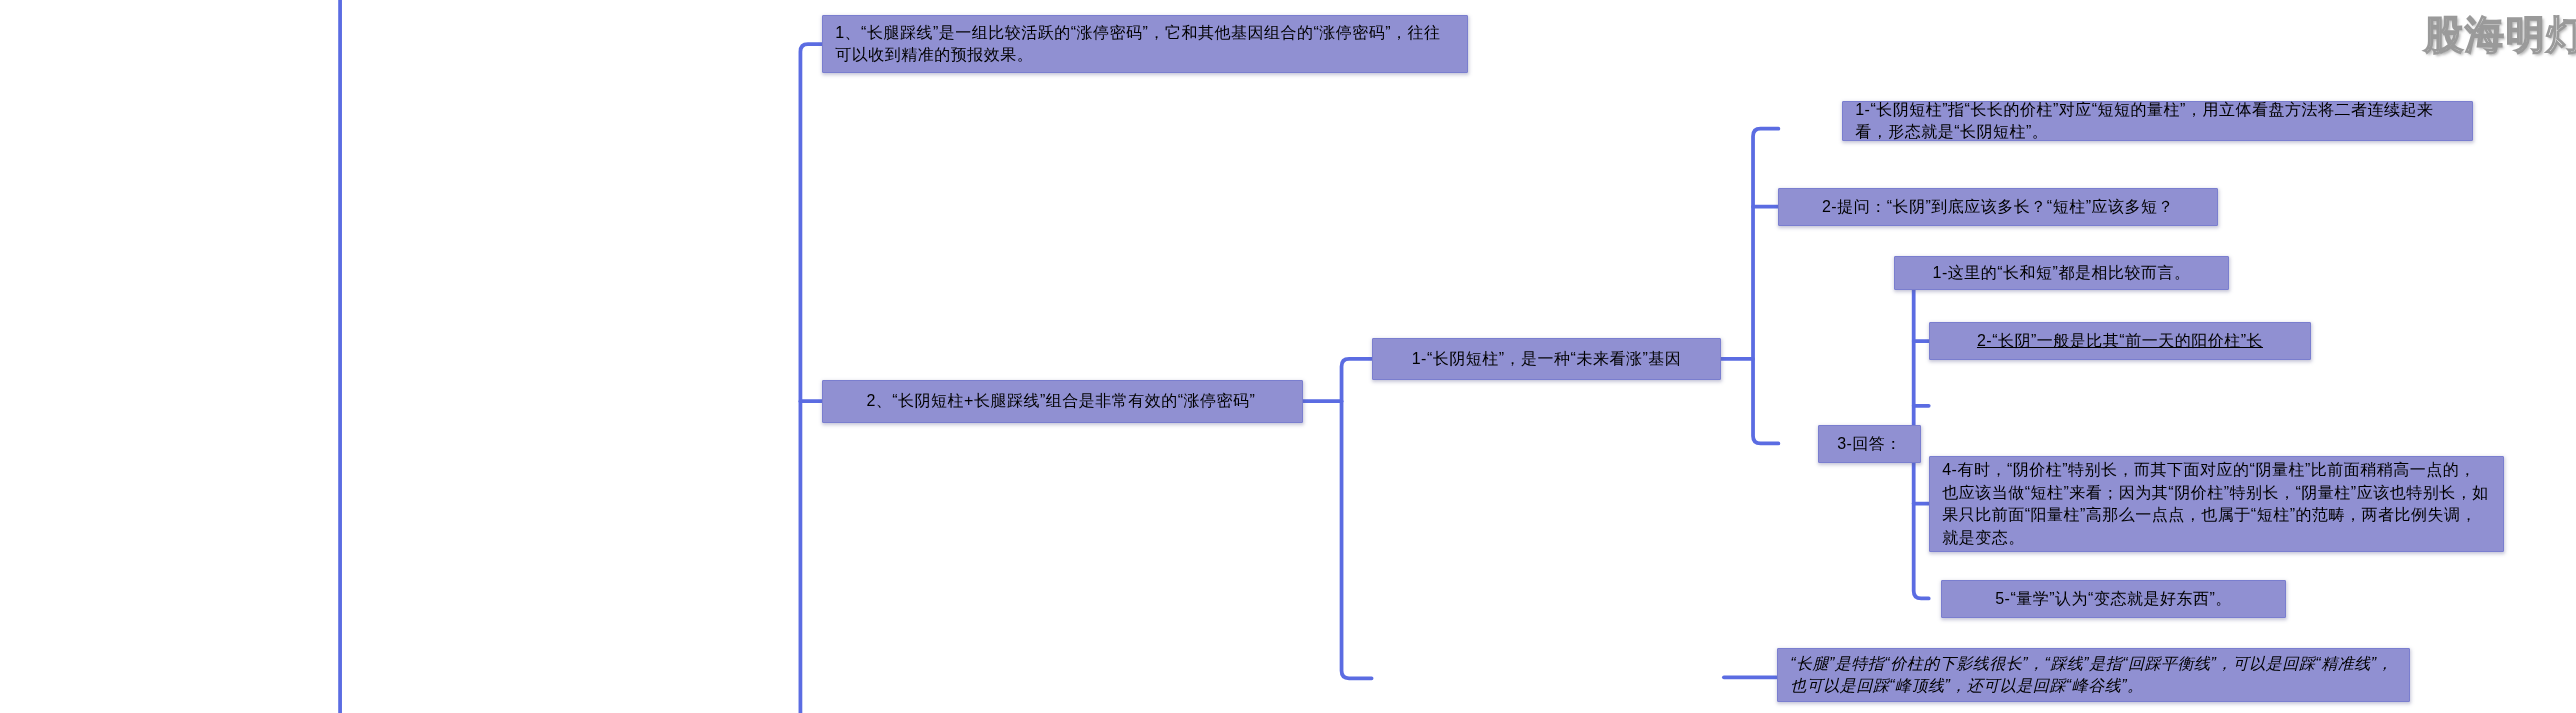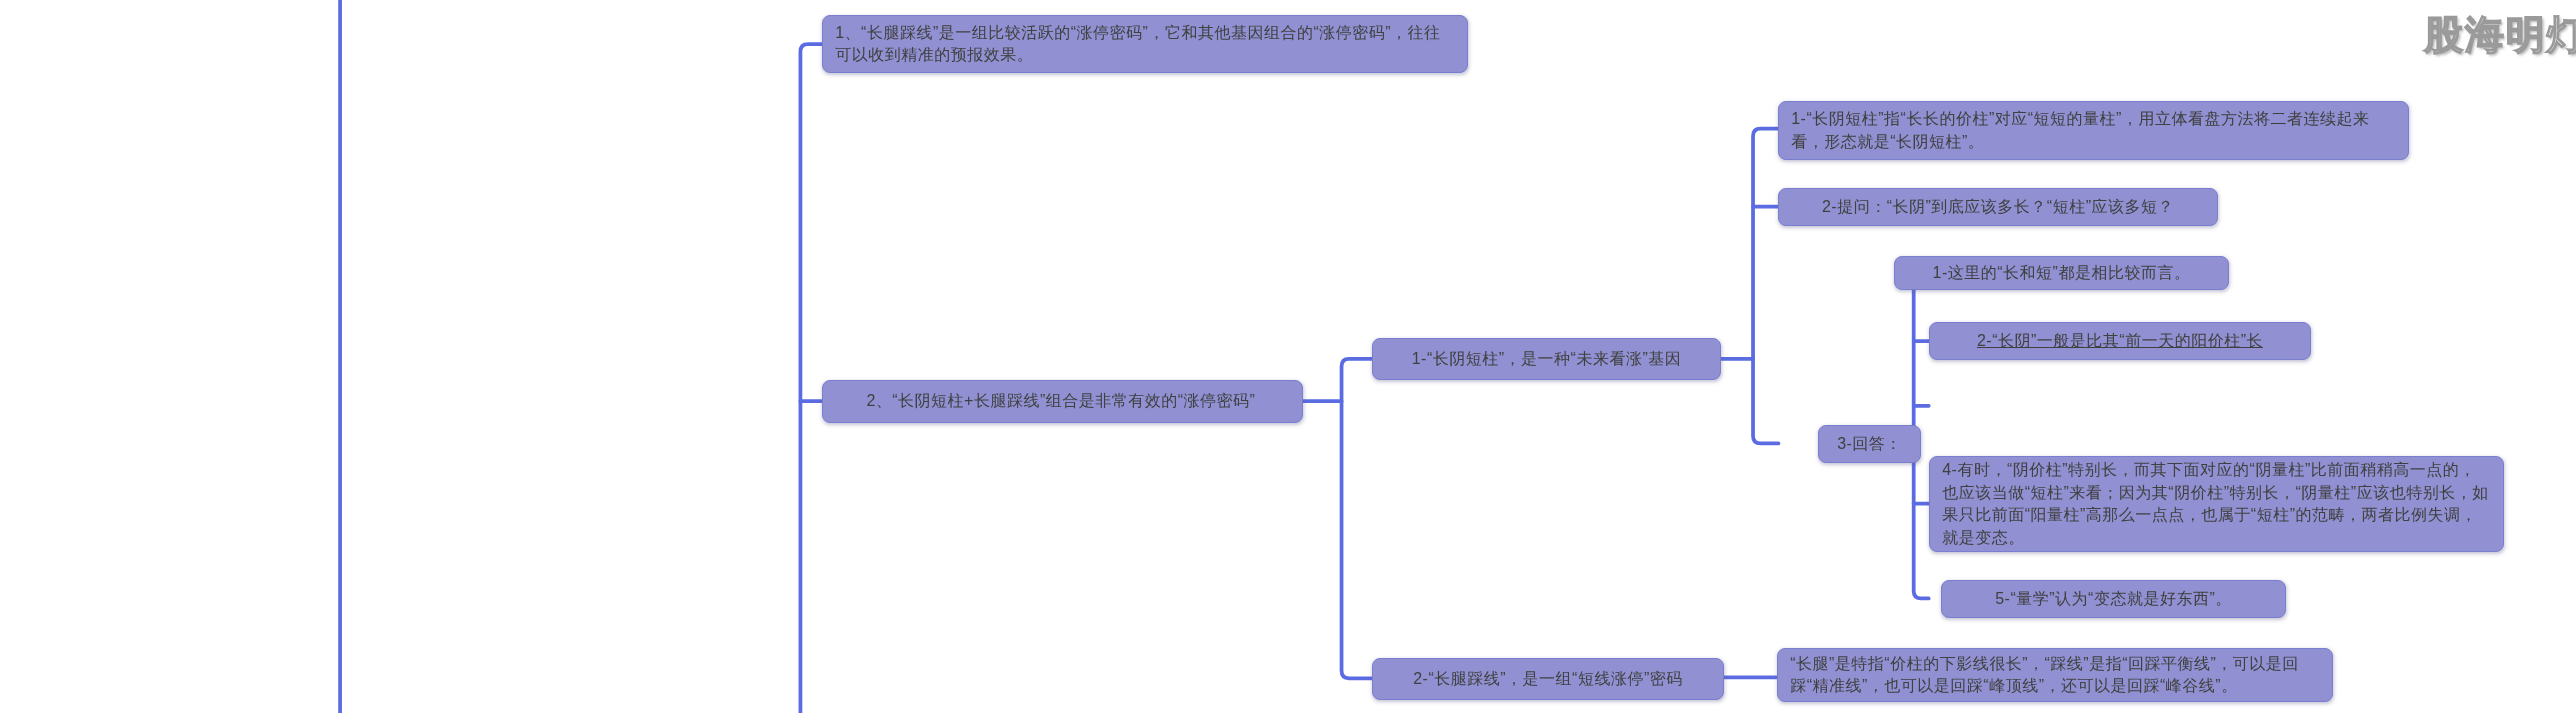--- a/index.html
+++ b/index.html
@@ -21,22 +21,22 @@
     stroke: #5b6ce2;
     stroke-width: 4;
     fill: none;
     stroke-linecap: round;
   }
   .node {
     position: absolute;
     box-sizing: border-box;
     background: #9090d2;
     border: 0.9px solid #7a7ecf;
-    border-radius: 8px;
-    color: #404040;
+    border-radius: 1px;
+    color: #000000;
     font-size: 16px;
     line-height: 22.5px;
     padding: 5.6px 12.2px;
     display: flex;
     align-items: center;
     box-shadow: 0.9px 1.9px 3.8px rgba(90, 90, 140, 0.35);
     cursor: default;
     letter-spacing: 0.5px;
   }
   .node.c { justify-content: center; text-align: center; white-space: nowrap; }
@@ -74,35 +74,34 @@
     <path d="M 2037 536 L 2053 536"></path>
     <path d="M 1835 721 L 1891 721"></path>
   </svg>
 
   <div class="node" style="left:822px; top:15px; width:646px; height:58px;">1、“长腿踩线”是一组比较活跃的“涨停密码”，它和其他基因组合的“涨停密码”，往往可以收到精准的预报效果。</div>
 
   <div class="node c" style="left:822px; top:380px; width:481px; height:43px;padding-left:9px;">2、“长阴短柱+长腿踩线”组合是非常有效的“涨停密码”</div>
 
   <div class="node c" style="left:1372px; top:338px; width:349px; height:42px;">1-“长阴短柱”，是一种“未来看涨”基因</div>
 
-  <div class="node c" style="left:1372px; top:658px; width:352px; height:42px;">2-“长腿踩线”，是一组“短线涨停”密码</div>
 
-  <div class="node" style="left:1778px; top:101px; width:631px; height:59px;">1-“长阴短柱”指“长长的价柱”对应“短短的量柱”，用立体看盘方法将二者连续起来看，形态就是“长阴短柱”。</div>
+  <div class="node" style="left:1842px; top:101px; width:631px; height:40px;">1-“长阴短柱”指“长长的价柱”对应“短短的量柱”，用立体看盘方法将二者连续起来看，形态就是“长阴短柱”。</div>
 
   <div class="node c" style="left:1778px; top:188px; width:440px; height:38px;">2-提问：“长阴”到底应该多长？“短柱”应该多短？</div>
 
   <div class="node c" style="left:1778px; top:425px; width:103px; height:38px;margin-left:40px;">3-回答：</div>
 
   <div class="node c" style="left:1894px; top:256px; width:335px; height:34px;">1-这里的“长和短”都是相比较而言。</div>
 
   <div class="node c" style="left:1929px; top:322px; width:382px; height:38px;text-decoration:underline;">2-“长阴”一般是比其“前一天的阳价柱”长</div>
 
 
   <div class="node" style="left:1929px; top:456px; width:575px; height:96px;">4-有时，“阴价柱”特别长，而其下面对应的“阴量柱”比前面稍稍高一点的，也应该当做“短柱”来看；因为其“阴价柱”特别长，“阴量柱”应该也特别长，如果只比前面“阳量柱”高那么一点点，也属于“短柱”的范畴，两者比例失调，就是变态。</div>
 
   <div class="node c" style="left:1941px; top:580px; width:345px; height:38px;">5-“量学”认为“变态就是好东西”。</div>
 
-  <div class="node" style="left:1777px; top:648px; width:556px; height:54px;">“长腿”是特指“价柱的下影线很长”，“踩线”是指“回踩平衡线”，可以是回踩“精准线”，也可以是回踩“峰顶线”，还可以是回踩“峰谷线”。</div>
+  <div class="node" style="left:1777px; top:648px; width:633px; height:54px;font-style:italic;">“长腿”是特指“价柱的下影线很长”，“踩线”是指“回踩平衡线”，可以是回踩“精准线”，也可以是回踩“峰顶线”，还可以是回踩“峰谷线”。</div>
 
   <div class="watermark">股海明灯</div>
 
 </div>
 
 
 </body></html>

